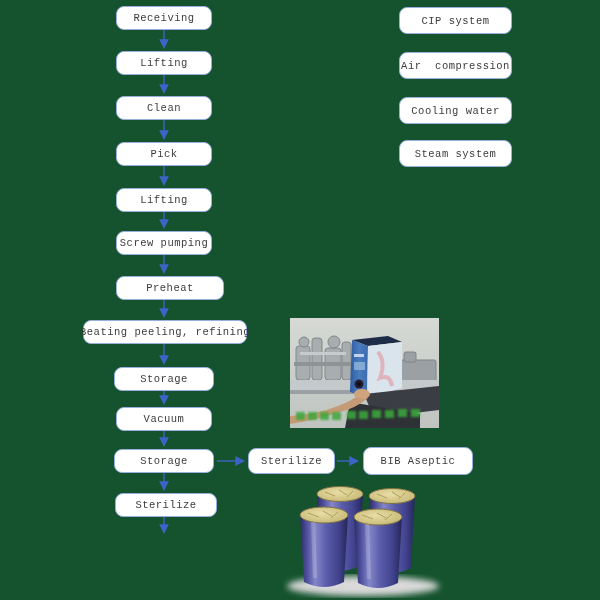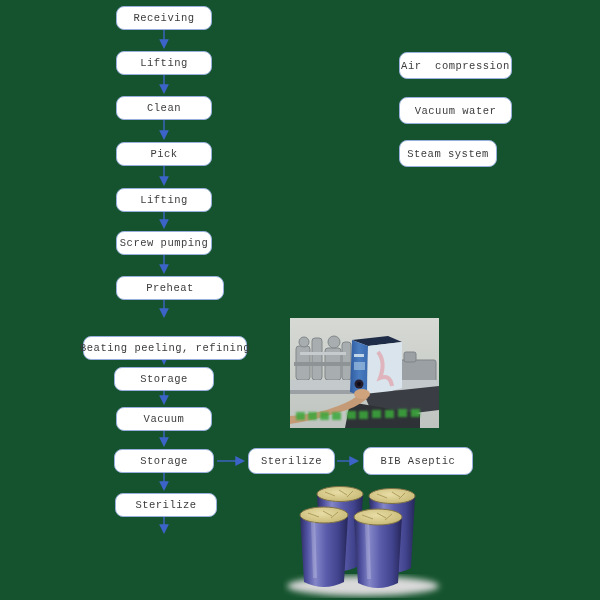--- a/index.html
+++ b/index.html
@@ -62,21 +62,21 @@
     </div>
   <div class="bx" style="left:116px;top:188px;width:96px;height:24px">
       <span>Lifting</span>
     </div>
   <div class="bx" style="left:116px;top:231px;width:96px;height:24px">
       <span>Screw pumping</span>
     </div>
   <div class="bx" style="left:116px;top:276px;width:108px;height:24px">
       <span>Preheat</span>
     </div>
-  <div class="bx" style="left:83px;top:336px;width:164px;height:24px">
+  <div class="bx" style="left:83px;top:320px;width:164px;height:24px">
       <span>Beating peeling, refining</span>
     </div>
   <div class="bx" style="left:114px;top:367px;width:100px;height:24px">
       <span>Storage</span>
     </div>
   <div class="bx" style="left:116px;top:407px;width:96px;height:24px">
       <span>Vacuum</span>
     </div>
   <div class="bx" style="left:114px;top:449px;width:100px;height:24px">
       <span>Storage</span>
@@ -85,27 +85,30 @@
       <span>Sterilize</span>
     </div>
 
   <div class="bx" style="left:248px;top:448px;width:87px;height:26px">
       <span>Sterilize</span>
     </div>
   <div class="bx" style="left:363px;top:447px;width:110px;height:28px">
       <span>BIB Aseptic</span>
     </div>
 
+  <div class="bx" style="left:399px;top:7px;width:113px;height:27px">
+      <span>CIP system</span>
+    </div>
   <div class="bx" style="left:399px;top:52px;width:113px;height:27px">
       <span>Air  compression</span>
     </div>
   <div class="bx" style="left:399px;top:97px;width:113px;height:27px">
-      <span>Vacuum water</span>
-    </div>
-  <div class="bx" style="left:399px;top:140px;width:98px;height:27px">
+      <span>Cooling water</span>
+    </div>
+  <div class="bx" style="left:399px;top:140px;width:113px;height:27px">
       <span>Steam system</span>
     </div>
 
   <div class="photo">
     <svg width="149" height="110" viewBox="0 0 149 110">
       <defs>
         <linearGradient id="wall" x1="0" y1="0" x2="0" y2="1">
           <stop offset="0" stop-color="#d6d9d4"></stop>
             <stop offset="1" stop-color="#bfc4c0"></stop>
         </linearGradient>

